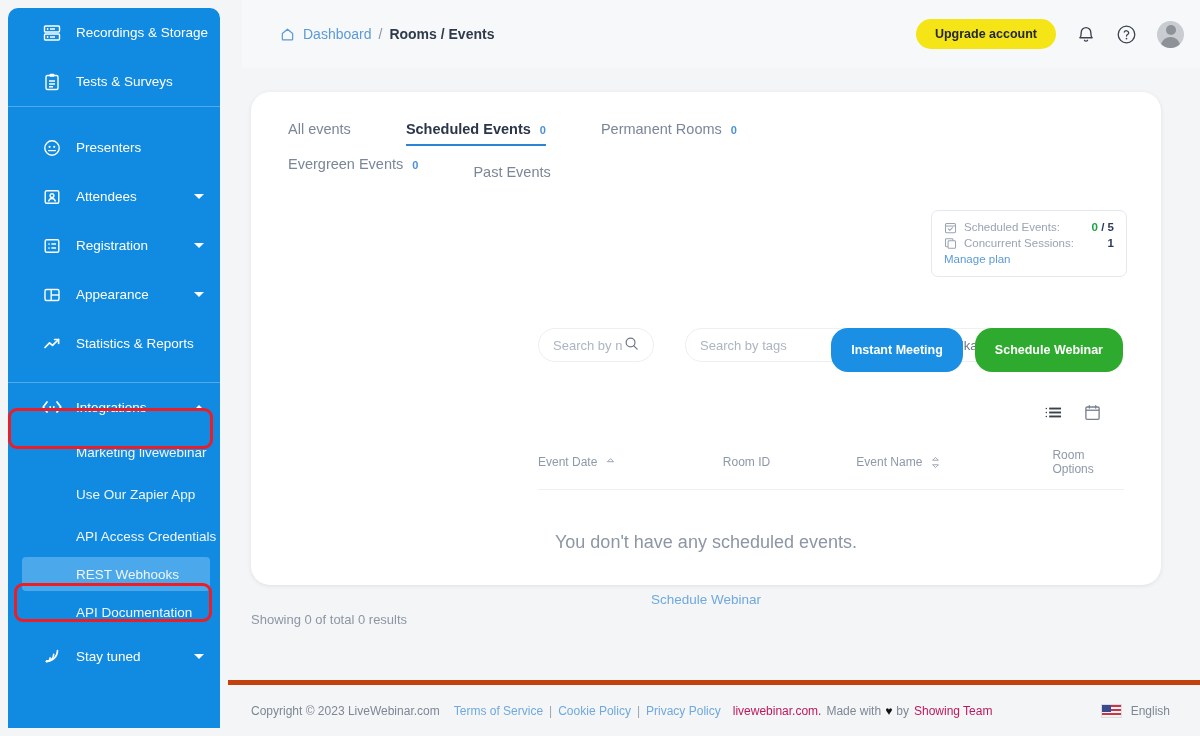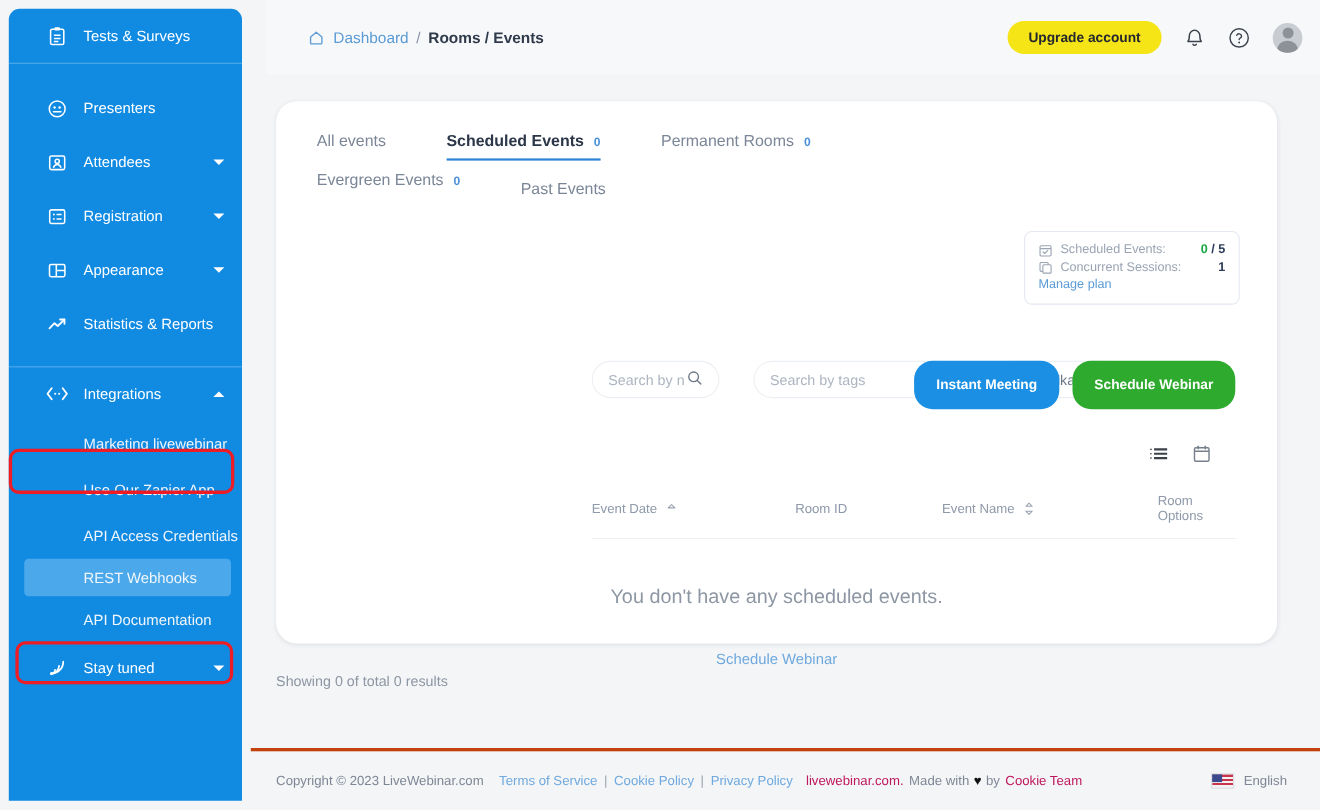--- a/index.html
+++ b/index.html
@@ -250,21 +250,21 @@
   
   #results {
     position: absolute; left: 251px; top: 612px;
     font-size: 13px; color: #8d96a3;
   }
 
   
   #footer {
     position: absolute; left: 228px; top: 680px;
     width: 972px; height: 56px;
-    border-top: 3px solid #c2410c;
+    border-top: 5px solid #c2410c;
     display: flex; align-items: center;
     font-size: 12px;
     justify-content: flex-end;
   }
   #copyright { margin-left: 23px; color: #7e8795; }
   #footlinks { margin-left: 14px; display: flex; align-items: center; gap: 0; color:#7e8795;}
   #footlinks a { color: #6fa9de; text-decoration: none; cursor: pointer; }
   #footlinks .sep { margin: 0 6px; color: #9aa3b0; }
   #madewith { margin-left: 12px; color: #7e8795; display:flex; align-items:center; }
   #madewith a { color: #be185d; text-decoration: none; cursor:pointer; }
@@ -285,20 +285,33 @@
     content: ""; position: absolute; left:0; top:0;
     width: 9px; height: 7px; background: #3a4a8c;
   }
 </style>
 </head>
 <body>
 
 <div id="sidebar">
 
   <div class="sb-group">
+    <div class="sb-item">
+      <span class="sb-ico">
+        <svg width="20" height="20" viewBox="0 0 20 20" fill="none" stroke="#fff" stroke-width="1.4">
+          <rect x="2.5" y="3" width="15" height="6" rx="1"></rect>
+          <rect x="2.5" y="11" width="15" height="6" rx="1"></rect>
+          <circle cx="5.6" cy="6" r="0.9" fill="#fff" stroke="none"></circle>
+          <circle cx="5.6" cy="14" r="0.9" fill="#fff" stroke="none"></circle>
+          <line x1="8" y1="6" x2="13" y2="6"></line>
+          <line x1="8" y1="14" x2="13" y2="14"></line>
+        </svg>
+      </span>
+      <span class="sb-label">Recordings &amp; Storage</span>
+    </div>
 
     <div class="sb-item">
       <span class="sb-ico">
         <svg width="20" height="20" viewBox="0 0 20 20" fill="none" stroke="#fff" stroke-width="1.4">
           <rect x="4" y="3.5" width="12" height="14" rx="1.5"></rect>
           <rect x="7.5" y="1.8" width="5" height="3" rx="1" fill="#fff" stroke="none"></rect>
           <line x1="7" y1="9" x2="13" y2="9"></line>
           <line x1="7" y1="12" x2="13" y2="12"></line>
           <line x1="7" y1="14.8" x2="11" y2="14.8"></line>
         </svg>
@@ -597,19 +610,19 @@
     <span class="sep">|</span>
     <a>Cookie Policy</a>
     <span class="sep">|</span>
     <a>Privacy Policy</a>
   </span>
   <span id="madewith">
     <a>livewebinar.com.</a>
     <span style="margin-left:5px">Made with</span>
     <span class="heart">♥</span>
     <span>by</span>
-    <a style="margin-left:5px">Cookie Team</a>
+    <a style="margin-left:5px">Showing Team</a>
   </span>
   <span id="lang">
     <span id="flag"></span>
     <span>English</span>
   </span>
 </div>
 
 </body></html>

